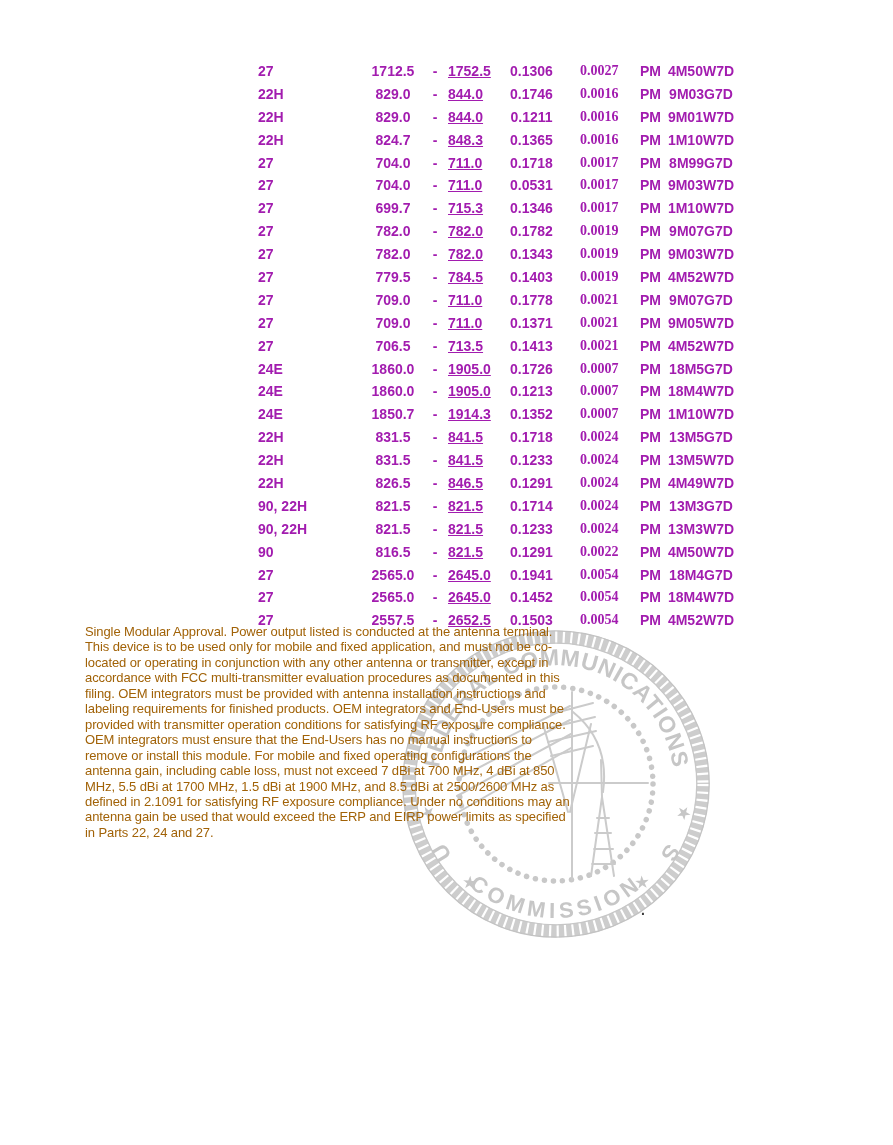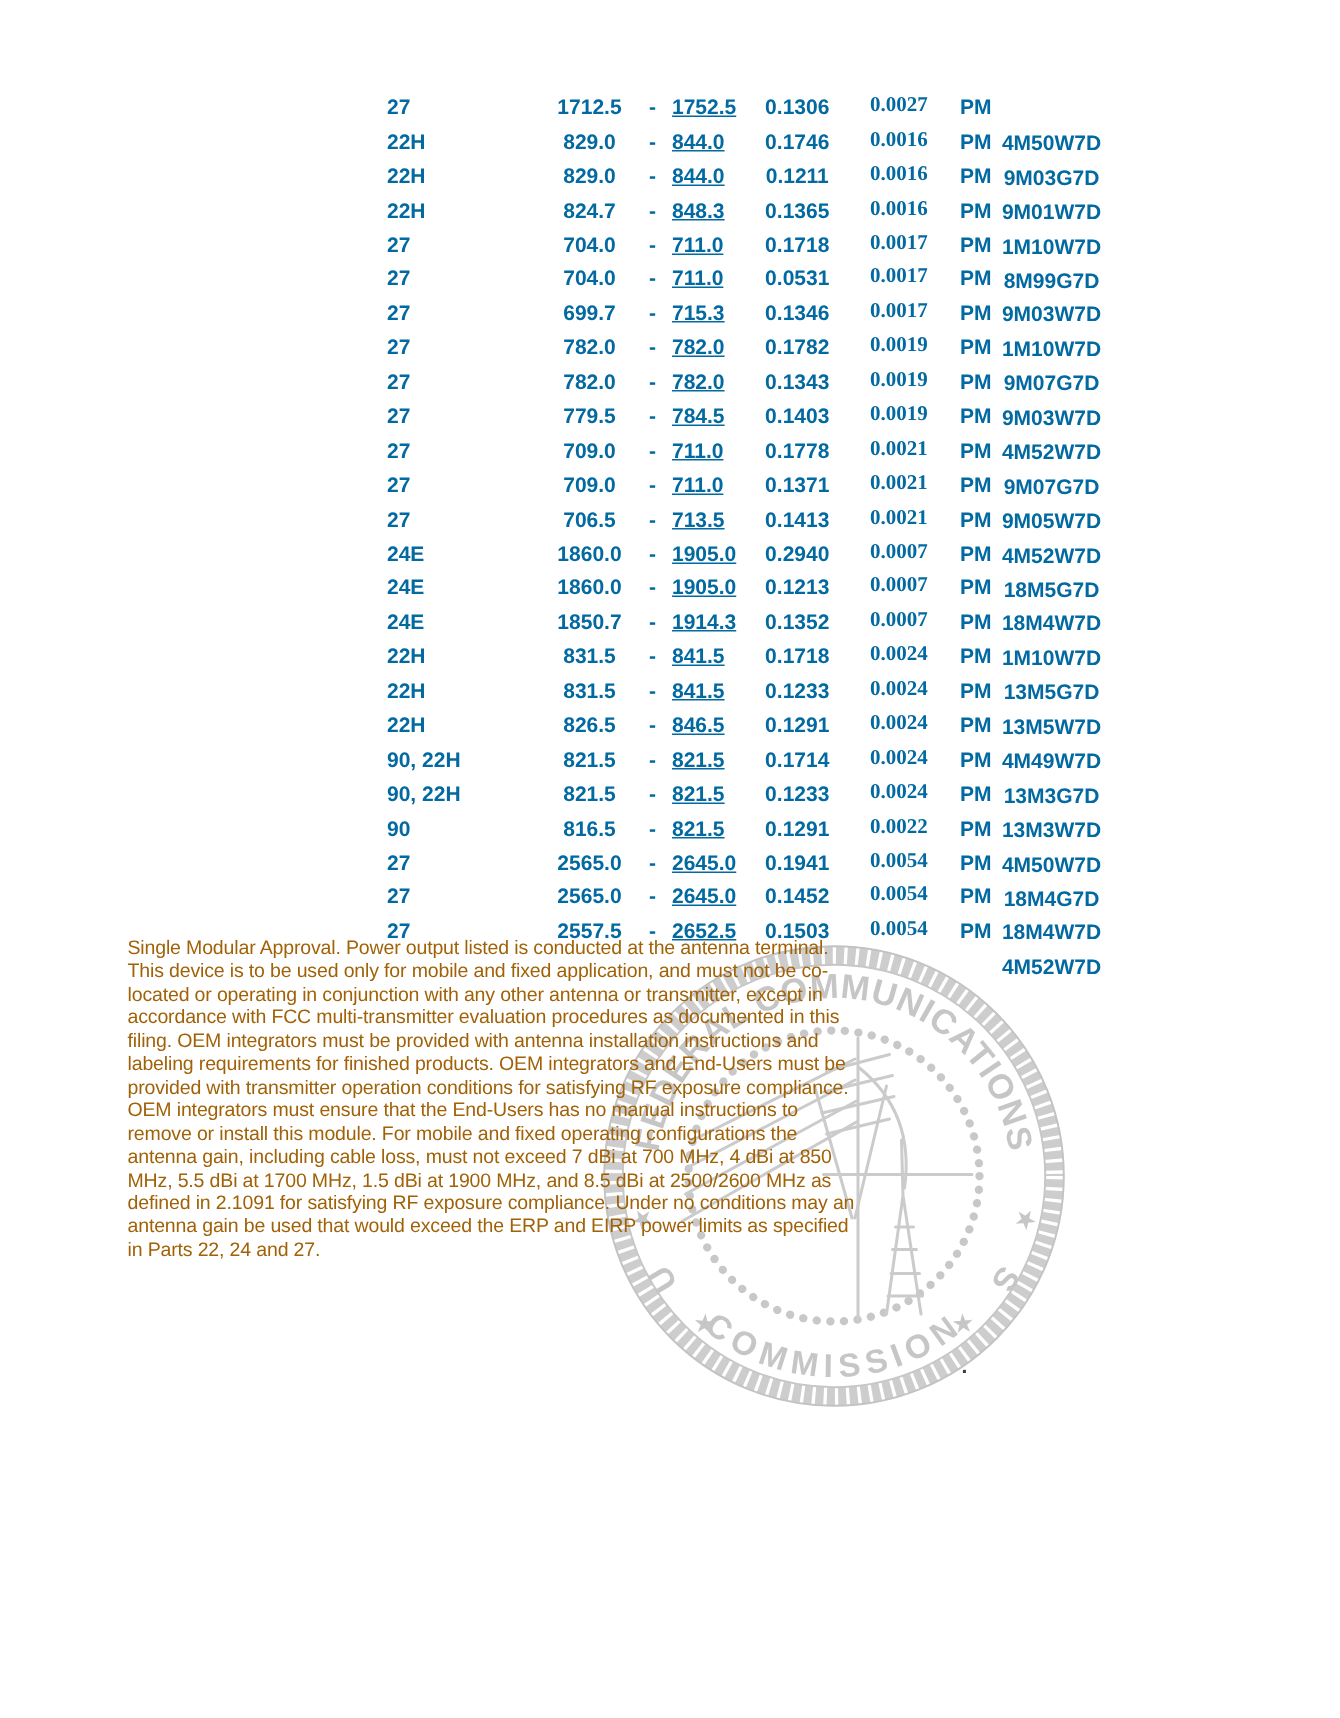--- a/index.html
+++ b/index.html
@@ -3,32 +3,32 @@
 <meta charset="utf-8">
 <style>
   html,body{margin:0;padding:0;background:#ffffff;}
   .page{
     position:relative; width:893px; height:1145px; background:#ffffff;
     font-family:"Liberation Sans", sans-serif; overflow:hidden;
   }
   
   .freq-table{
     position:absolute; left:258px; top:60px; width:500px; z-index:2;
-    font-weight:bold; font-size:14px; color:#0369a1;
+    font-weight:bold; font-size:14px; color:#a21caf;
   }
   .freq-table .row{position:relative; height:22.9px; line-height:22.9px;}
   .freq-table .row span{position:absolute; top:0; white-space:nowrap;}
   .c1{left:0;}
   .c2{left:105px; width:60px; text-align:center;}
   .c3{left:165px; width:24px; text-align:center;}
   .c4{left:190px;text-decoration:underline;}
   .c5{left:250px; width:47px; text-align:center;}
   .c6{left:322px;font-family:Liberation Serif, serif;}
   .c7{left:382px;}
-  .c8{left:408px; width:70px; text-align:center;margin-top:24px;}
+  .c8{left:408px; width:70px; text-align:center;}
   
   .note{
     position:absolute; left:85px; top:624px; width:600px; z-index:2;
     font-size:13px; line-height:15.45px; letter-spacing:-0.1px;
     color:#a16207; white-space:pre-line;
   }
   
   .seal{position:absolute; left:402px; top:630px; width:308px; height:308px; z-index:1;}
   .seal text{font-family:"Liberation Sans", sans-serif; font-weight:bold;}
   
@@ -212,21 +212,21 @@
         <span class="c5">0.1413</span>
         <span class="c6">0.0021</span>
         <span class="c7">PM</span>
         <span class="c8">4M52W7D</span>
       </div>
       <div class="row">
         <span class="c1">24E</span>
         <span class="c2">1860.0</span>
         <span class="c3">-</span>
         <span class="c4">1905.0</span>
-        <span class="c5">0.2940</span>
+        <span class="c5">0.1726</span>
         <span class="c6">0.0007</span>
         <span class="c7">PM</span>
         <span class="c8">18M5G7D</span>
       </div>
       <div class="row">
         <span class="c1">24E</span>
         <span class="c2">1860.0</span>
         <span class="c3">-</span>
         <span class="c4">1905.0</span>
         <span class="c5">0.1213</span>

